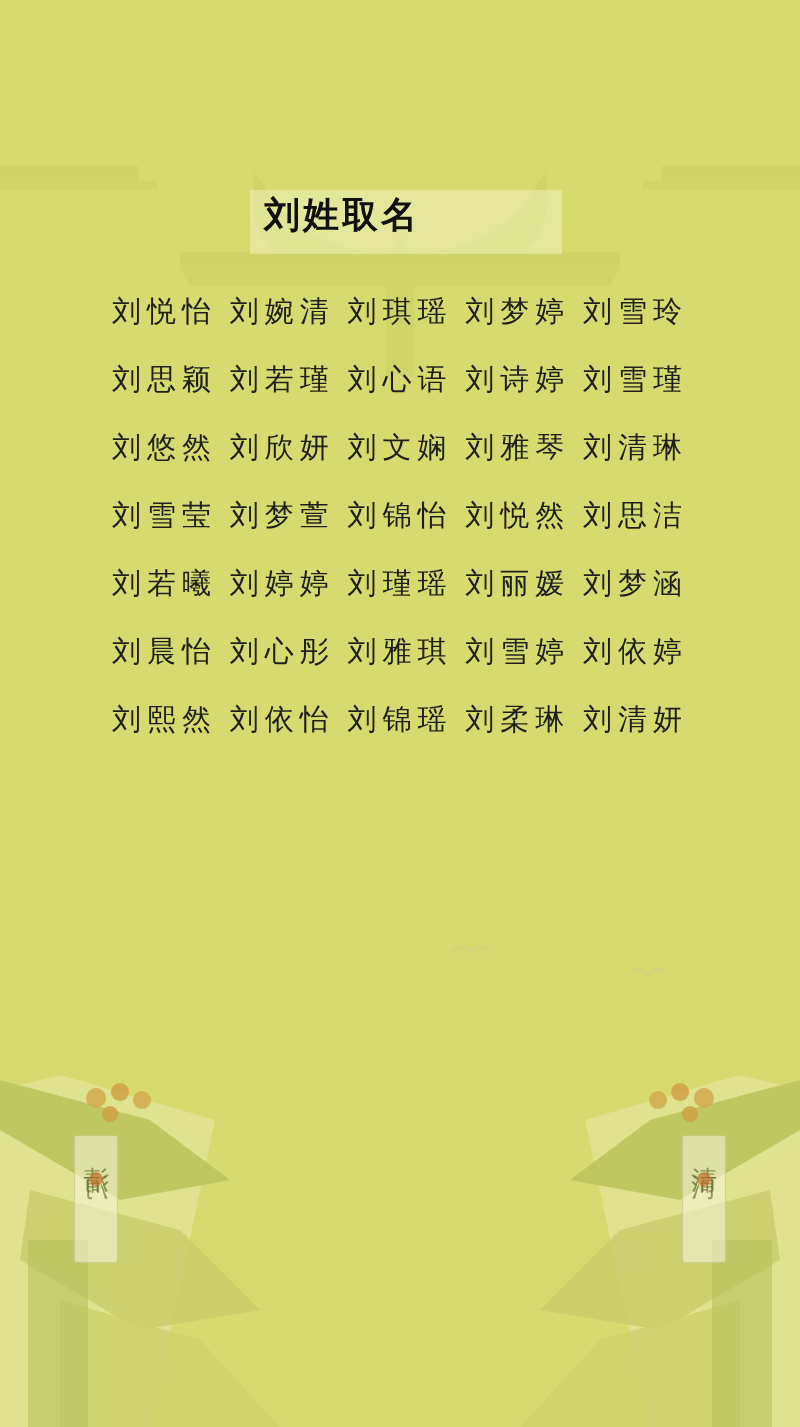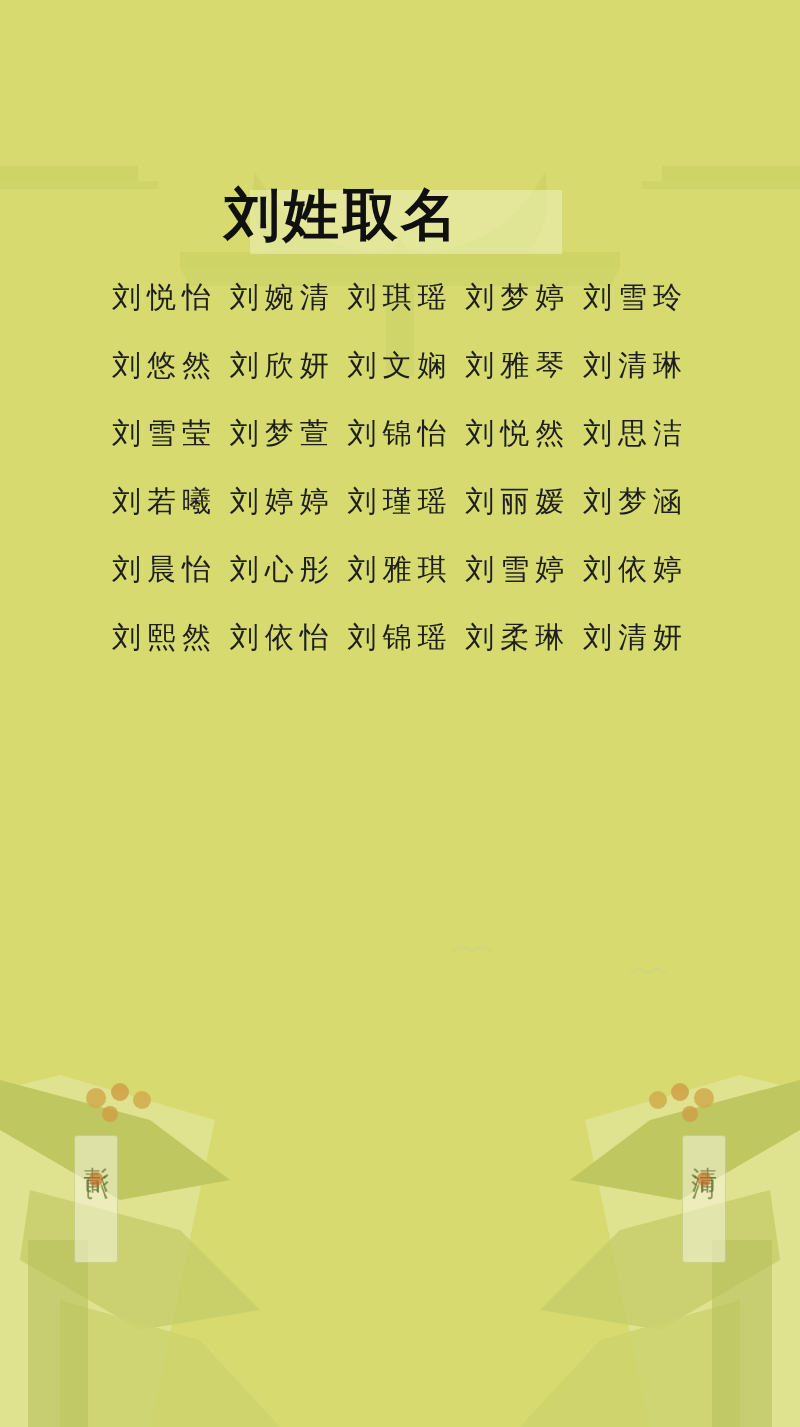--- a/index.html
+++ b/index.html
@@ -8,28 +8,28 @@
     position:relative;overflow:hidden;
     background:#d7db6f;
     font-family:"Liberation Sans",sans-serif;
   }
   .bg{
     position:absolute;inset:0;z-index:0;
   }
   .title{
     position:absolute;top:186px;left:0;width:684px;height:58px;
     line-height:58px;margin:0;text-align:center;
-    font-size:56px;font-weight:800;color:#101010;letter-spacing:3px;
+    font-size:36px;font-weight:800;color:#101010;letter-spacing:3px;
     z-index:2;font-family:"Liberation Sans",sans-serif;
   }
   .names{
     position:absolute;top:278px;left:112px;width:576px;z-index:2;
   }
   .row{
-    display:flex;justify-content:space-between;align-items:flex-start;
+    display:flex;justify-content:space-between;align-items:center;
     height:68px;
   }
   .name{
     font-family:"Liberation Serif",serif;
     font-size:29px;color:#1e1e1e;letter-spacing:6px;
     white-space:nowrap;
   }
   .sign{
     position:absolute;width:44px;height:128px;z-index:1;
     background:rgba(245,246,222,.55);
@@ -112,20 +112,27 @@
 
 <div class="names">
   <div class="row">
     <span class="name">刘悦怡</span>
     <span class="name">刘婉清</span>
     <span class="name">刘琪瑶</span>
     <span class="name">刘梦婷</span>
     <span class="name">刘雪玲</span>
   </div>
   <div class="row">
+    <span class="name">刘思颖</span>
+    <span class="name">刘若瑾</span>
+    <span class="name">刘心语</span>
+    <span class="name">刘诗婷</span>
+    <span class="name">刘雪瑾</span>
+  </div>
+  <div class="row">
     <span class="name">刘悠然</span>
     <span class="name">刘欣妍</span>
     <span class="name">刘文娴</span>
     <span class="name">刘雅琴</span>
     <span class="name">刘清琳</span>
   </div>
   <div class="row">
     <span class="name">刘雪莹</span>
     <span class="name">刘梦萱</span>
     <span class="name">刘锦怡</span>

